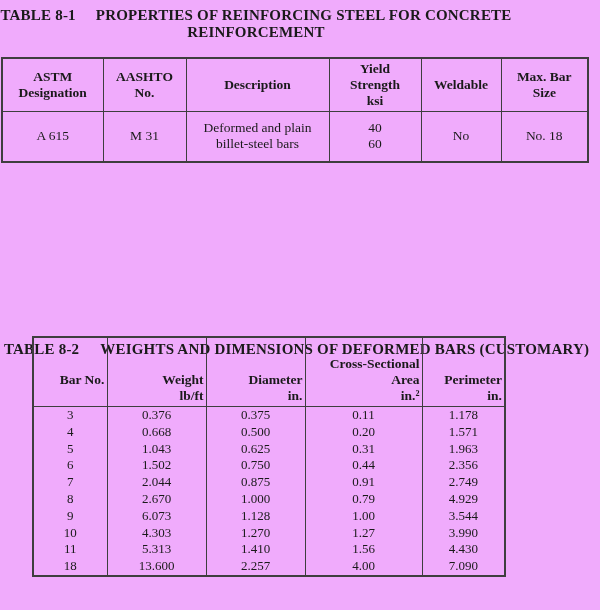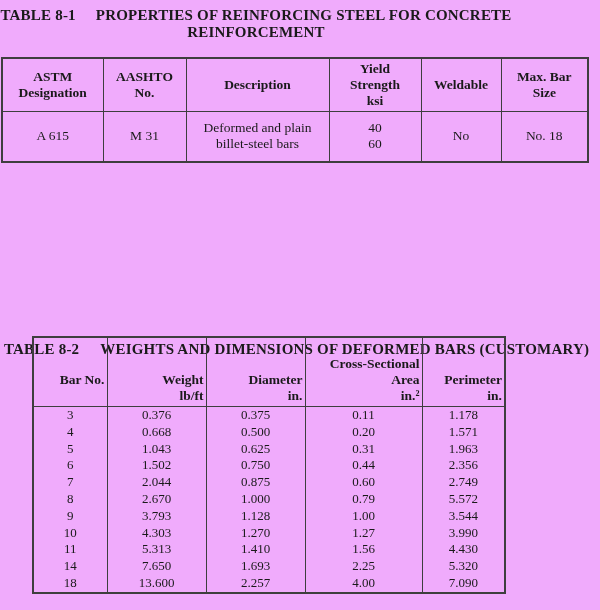--- a/index.html
+++ b/index.html
@@ -168,59 +168,52 @@
           <td>6</td>
           <td>1.502</td>
           <td>0.750</td>
           <td>0.44</td>
           <td>2.356</td>
         </tr>
         <tr>
           <td>7</td>
           <td>2.044</td>
           <td>0.875</td>
-          <td>0.60</td>
+          <td>0.91</td>
           <td>2.749</td>
         </tr>
         <tr>
           <td>8</td>
           <td>2.670</td>
           <td>1.000</td>
           <td>0.79</td>
-          <td>5.572</td>
+          <td>4.929</td>
         </tr>
         <tr>
           <td>9</td>
-          <td>3.793</td>
+          <td>6.073</td>
           <td>1.128</td>
           <td>1.00</td>
           <td>3.544</td>
         </tr>
         <tr>
           <td>10</td>
           <td>4.303</td>
           <td>1.270</td>
           <td>1.27</td>
           <td>3.990</td>
         </tr>
         <tr>
           <td>11</td>
           <td>5.313</td>
           <td>1.410</td>
           <td>1.56</td>
           <td>4.430</td>
         </tr>
         <tr>
-          <td>14</td>
-          <td>7.650</td>
-          <td>1.693</td>
-          <td>2.25</td>
-          <td>5.320</td>
-        </tr>
-        <tr>
           <td>18</td>
           <td>13.600</td>
           <td>2.257</td>
           <td>4.00</td>
           <td>7.090</td>
         </tr>
       </tbody>
   </table>
 
 </div>

